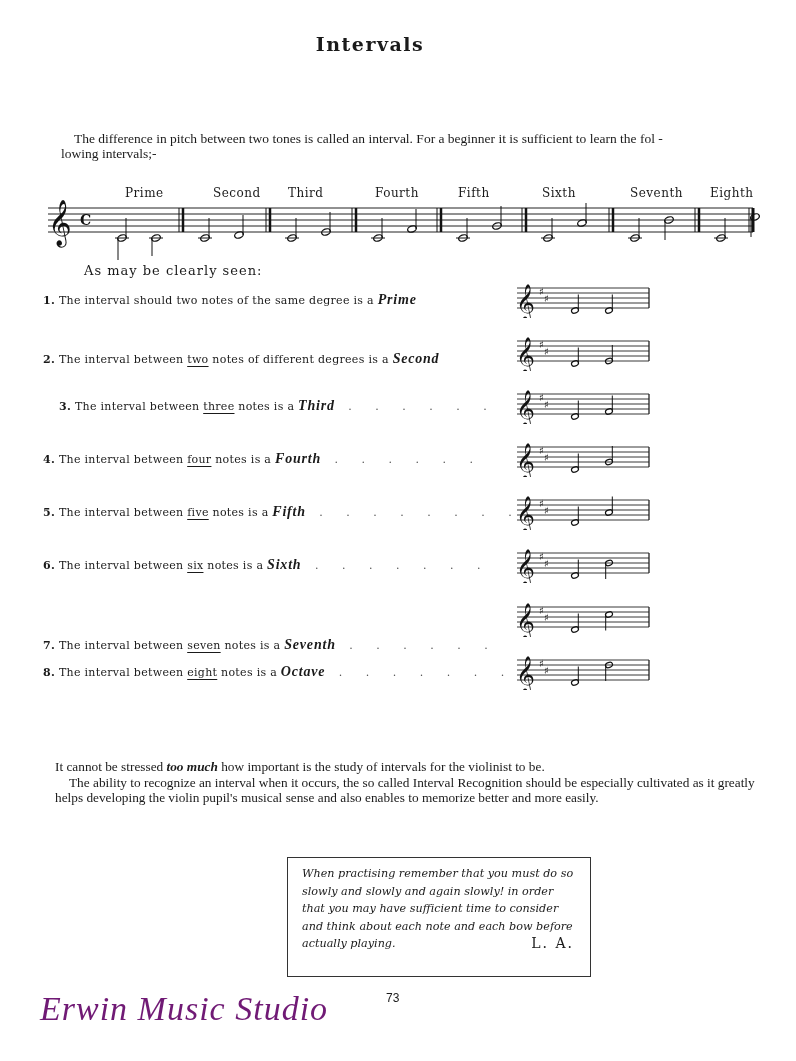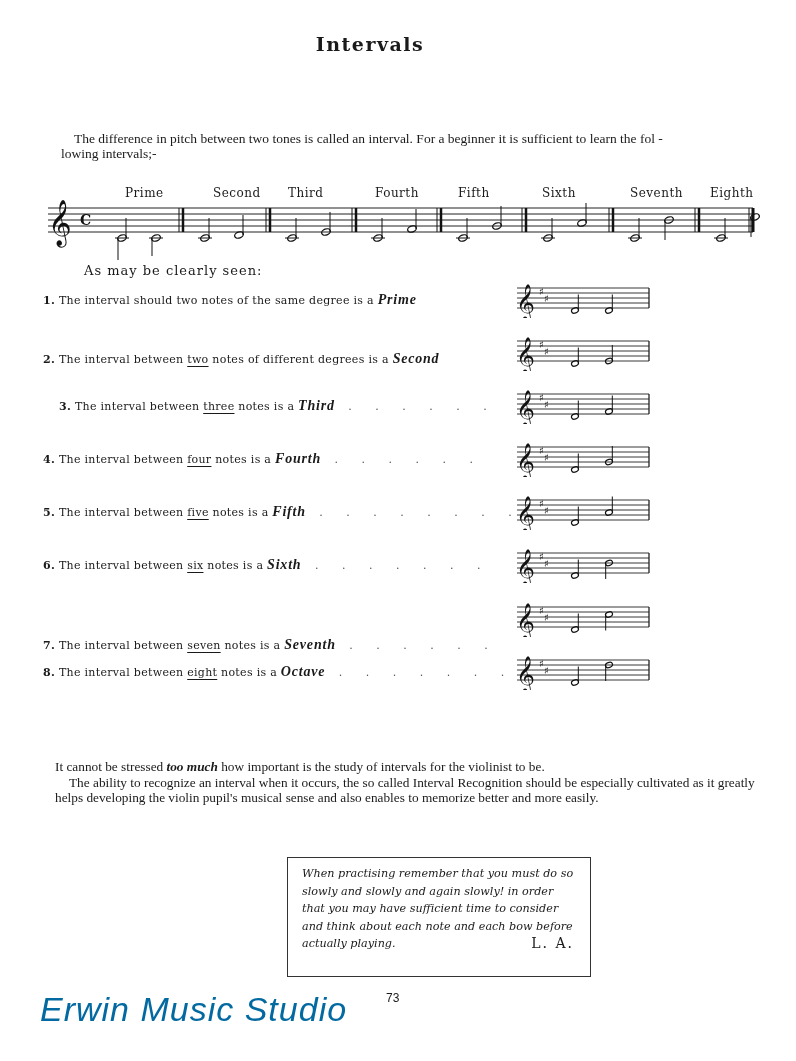--- a/index.html
+++ b/index.html
@@ -21,22 +21,22 @@
   #closing { left: 43px; top: 759px; width: 725px; font-family: "Liberation Serif", serif;
              font-size: 13.3px; line-height: 15.5px; margin-left: 12px; }
   #closing p { margin: 0; }
   #closing .p2 { text-indent: 14px; }
   #closing em { font-weight: bold; }
   #box { left: 247px; top: 857px; width: 304px; height: 120px; border: 1px solid #333;
          box-sizing: border-box; padding: 7px 16px 0 14px; font-family: "DejaVu Serif", serif;
          font-style: italic; font-weight: normal; font-size: 11.2px; line-height: 17.5px; margin-left: 40px; }
   #box .first { text-indent: 22px; }
   #box .sig { float: right; font-style: normal; font-size: 14px; letter-spacing: 2px; }
-  #watermark { left: 40px; top: 990px; font-family: Liberation Sans, sans-serif; font-style: italic;
-               font-size: 34px; color: #0369a1; letter-spacing: 1px; }
+  #watermark { left: 40px; top: 990px; font-family: Liberation Serif, serif; font-style: italic;
+               font-size: 34px; color: #701a75; letter-spacing: 1px; }
   #pagenum { left: 386px; top: 991px; font-family: "Liberation Sans", sans-serif; font-size: 12px; }
 </style>
 </head>
 <body>
 
 <div id="title" class="abs">Intervals</div>
 
 <div id="intro" class="abs">
   <span>The difference in pitch between two tones is called an interval.   For a beginner it is sufficient to learn the fol -</span><br>
   <span class="l2">lowing intervals;-</span>

